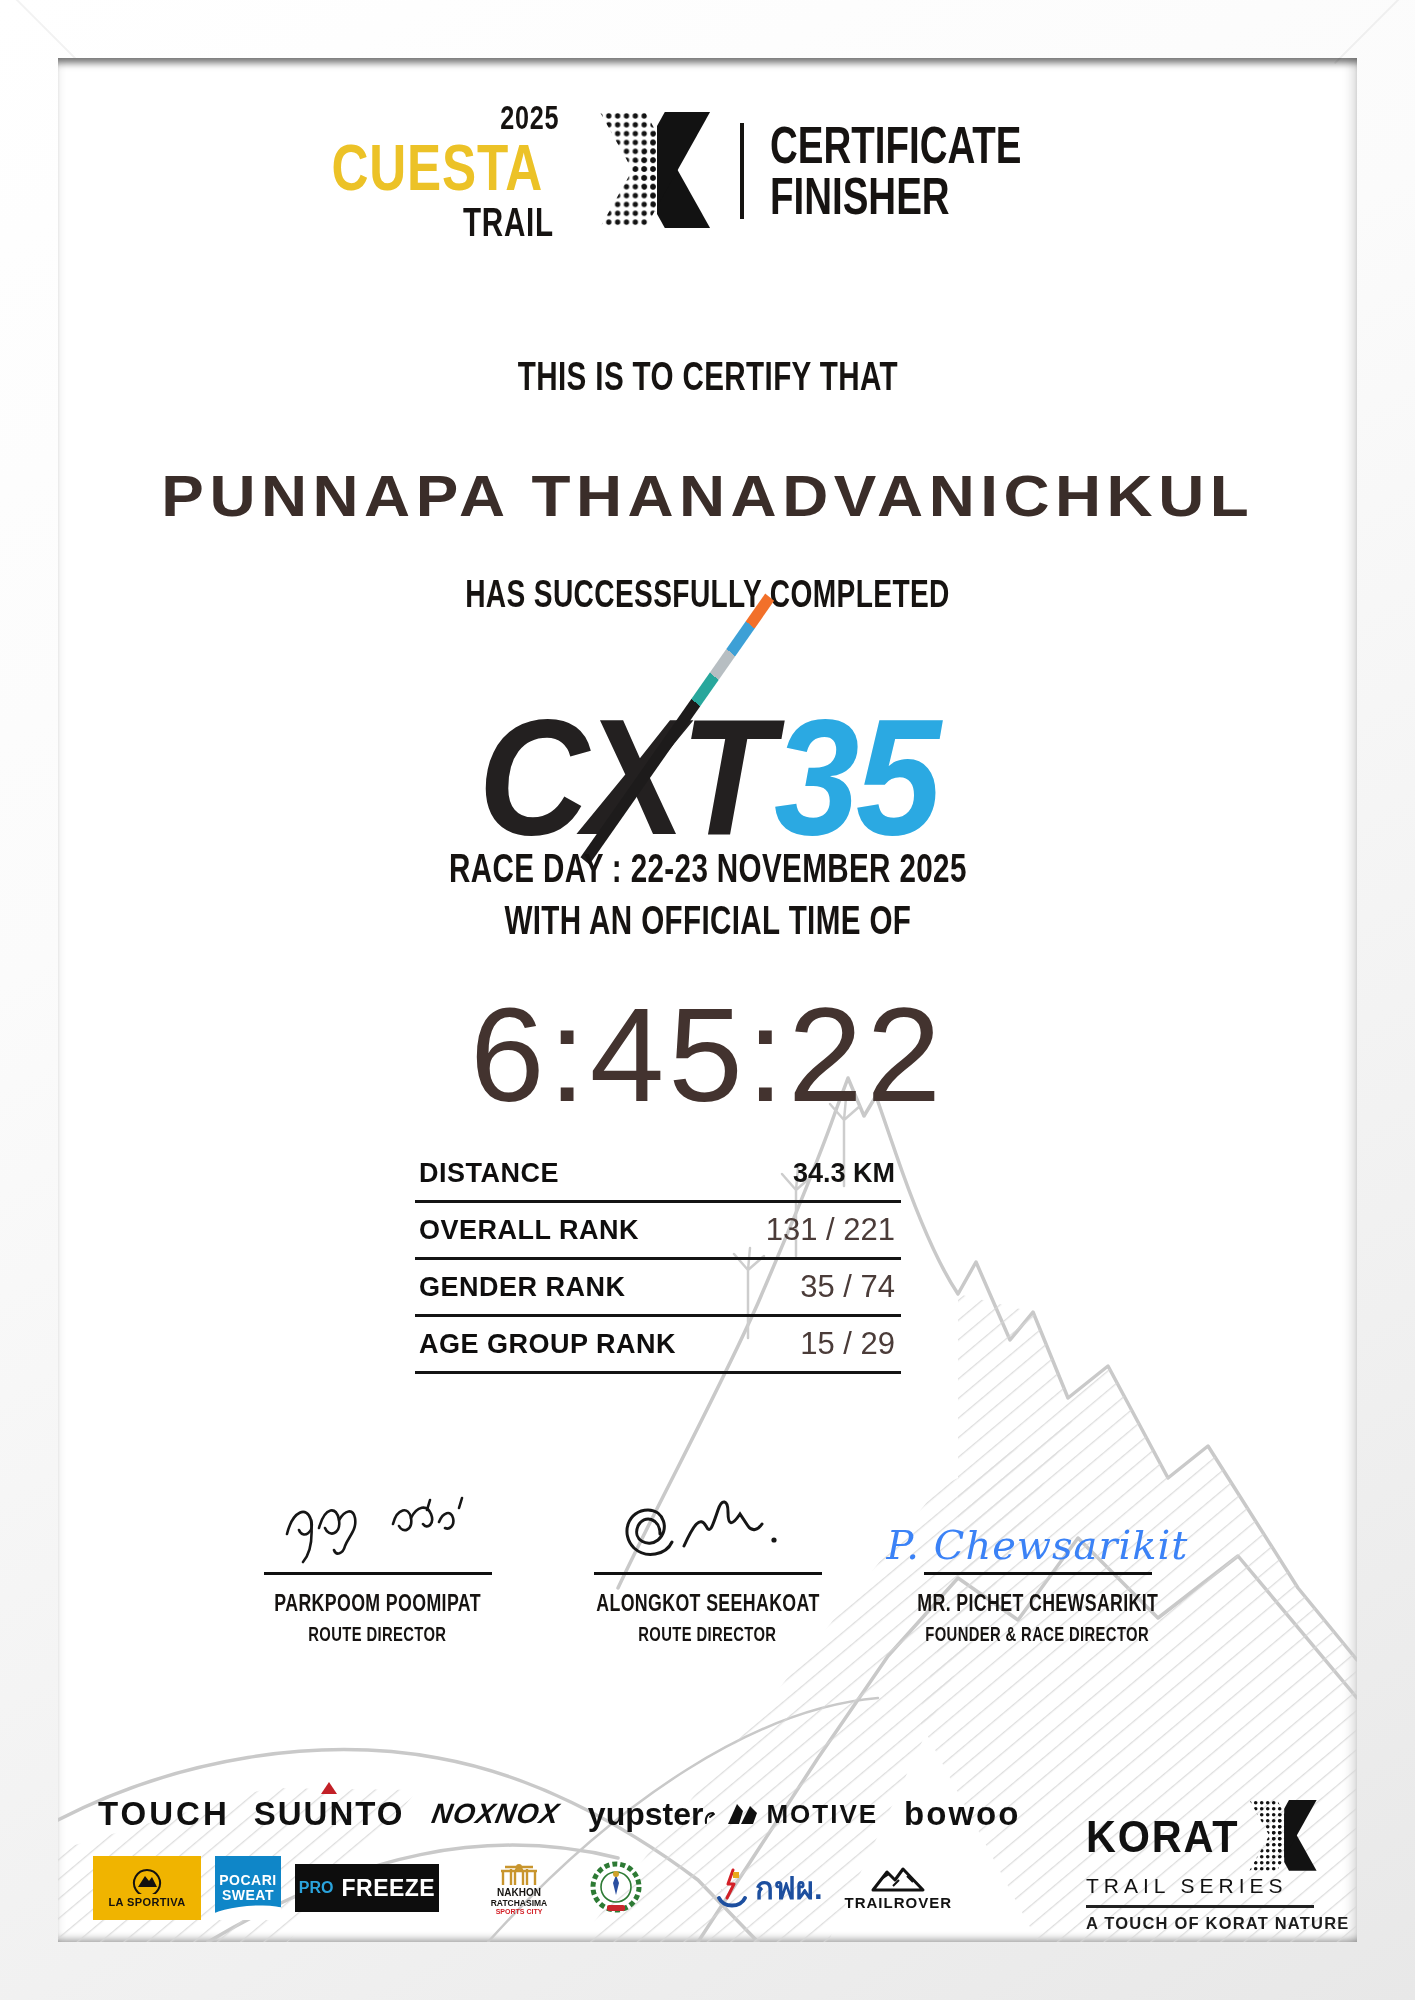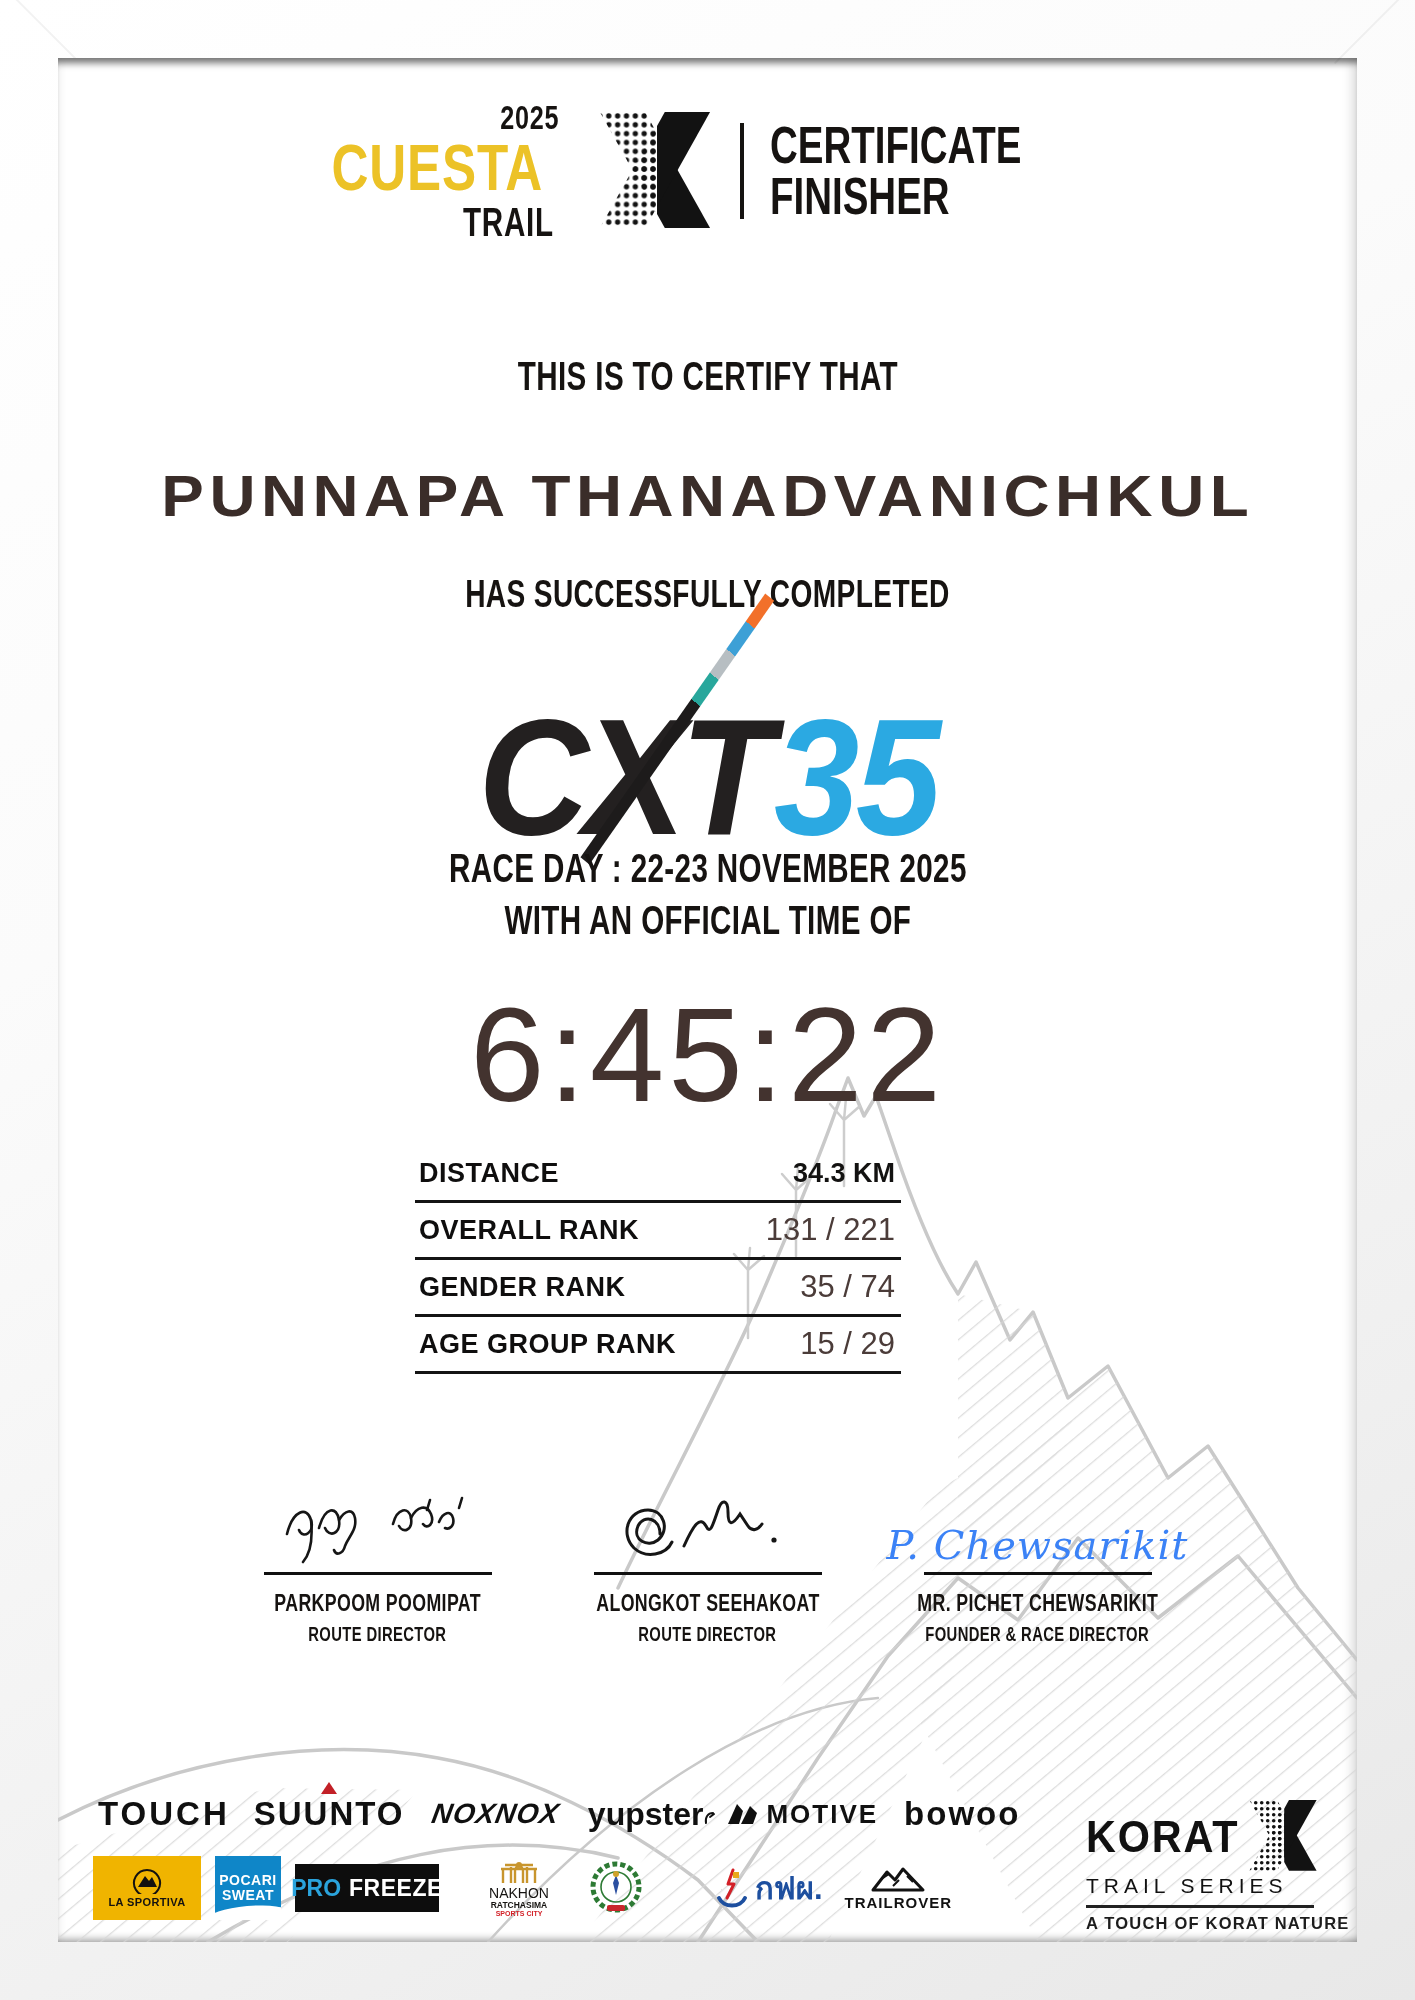--- a/index.html
+++ b/index.html
@@ -97,24 +97,24 @@
 
   
   .sponsors2{position:absolute;left:35px;top:1796px;height:68px;display:flex;align-items:center;}
   .chip{display:flex;flex-direction:column;align-items:center;justify-content:center;}
   .chip-lasportiva{width:108px;height:64px;background:#f0b400;margin-right:14px;gap:2px;}
   .chip-lasportiva .lbl{font-size:11px;font-weight:900;letter-spacing:.4px;color:#141210;}
   .chip-pocari{position:relative;width:66px;height:64px;background:#0f86c8;margin-right:14px;overflow:hidden;}
   .chip-pocari .p1,.chip-pocari .p2{font-size:14px;font-weight:900;color:#fff;letter-spacing:.5px;line-height:1.05;z-index:1;}
   .chip-pocari::after{content:"";position:absolute;left:-8px;right:-8px;bottom:-8px;height:22px;background:#fff;border-radius:100% 100% 0 0/90% 90% 0 0;transform:rotate(-5deg);}
   .chip-profreeze{flex-direction:row;gap:8px;width:144px;height:48px;background:#0d0d0d;margin-right:40px;}
-  .chip-profreeze .pro{font-size:23px;font-weight:900;color:#2aa3dc;}
+  .chip-profreeze .pro{font-size:16px;font-weight:900;color:#2aa3dc;}
   .chip-profreeze .frz{font-size:23px;font-weight:900;color:#ffffff;letter-spacing:.5px;}
   .chip-nakhon{width:80px;height:66px;margin-right:30px;gap:1px;}
-  .chip-nakhon .n1{font-size:14px;font-weight:400;color:#151310;line-height:1;}
+  .chip-nakhon .n1{font-size:10px;font-weight:700;color:#151310;line-height:1;}
   .chip-nakhon .n2{font-size:8.5px;font-weight:900;color:#151310;line-height:1;}
   .chip-nakhon .n3{font-size:7px;font-weight:900;color:#d32027;line-height:1;}
   .chip-seal{width:54px;height:54px;margin-right:72px;}
   .chip-egat{flex-direction:row;gap:6px;margin-right:22px;align-items:center;}
   .chip-egat .th{font-size:31px;font-weight:900;color:#1d4f9f;}
   .chip-trailrover{gap:2px;}
   .chip-trailrover .lbl{font-size:15px;font-weight:900;letter-spacing:1px;color:#121212;}
 
   
   .korat{position:absolute;left:1028px;top:1742px;width:244px;display:flex;flex-direction:column;}

